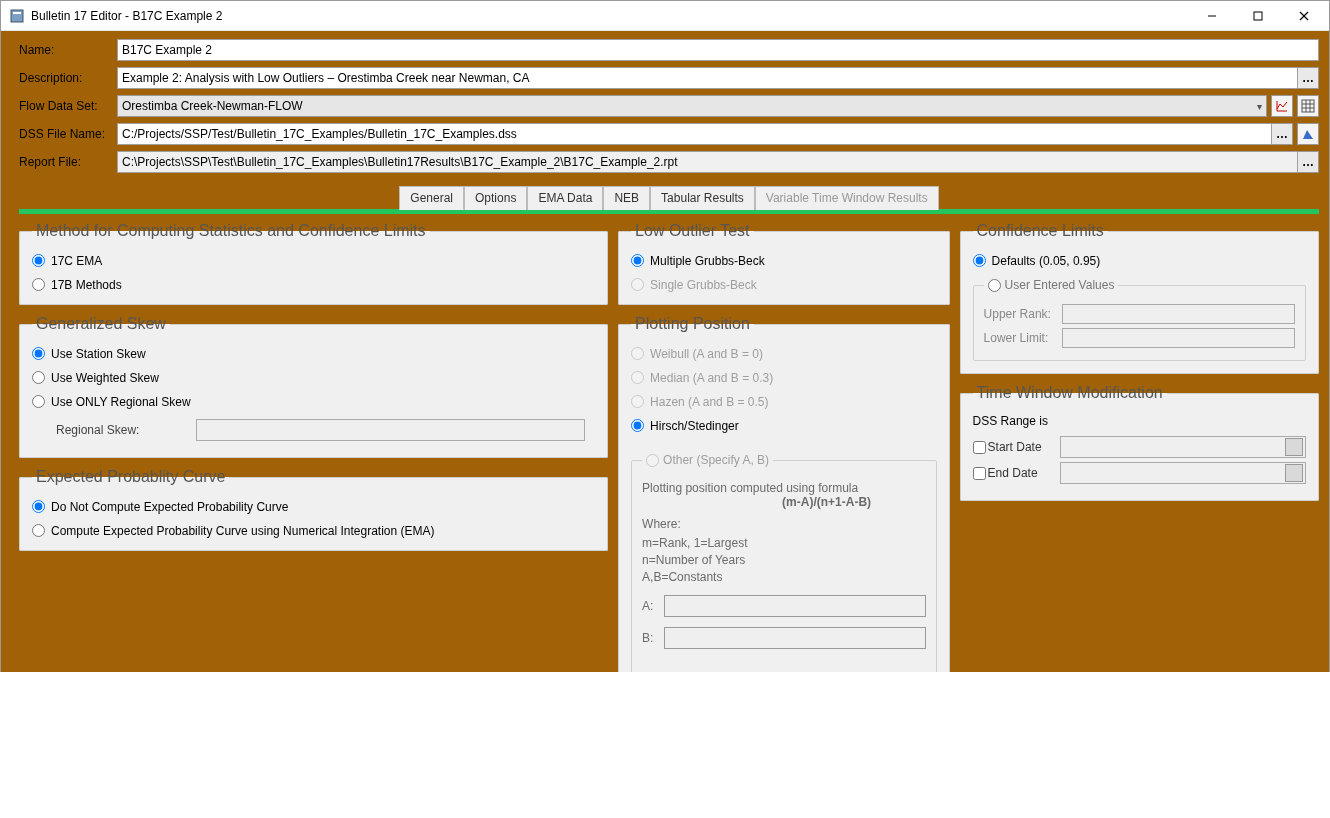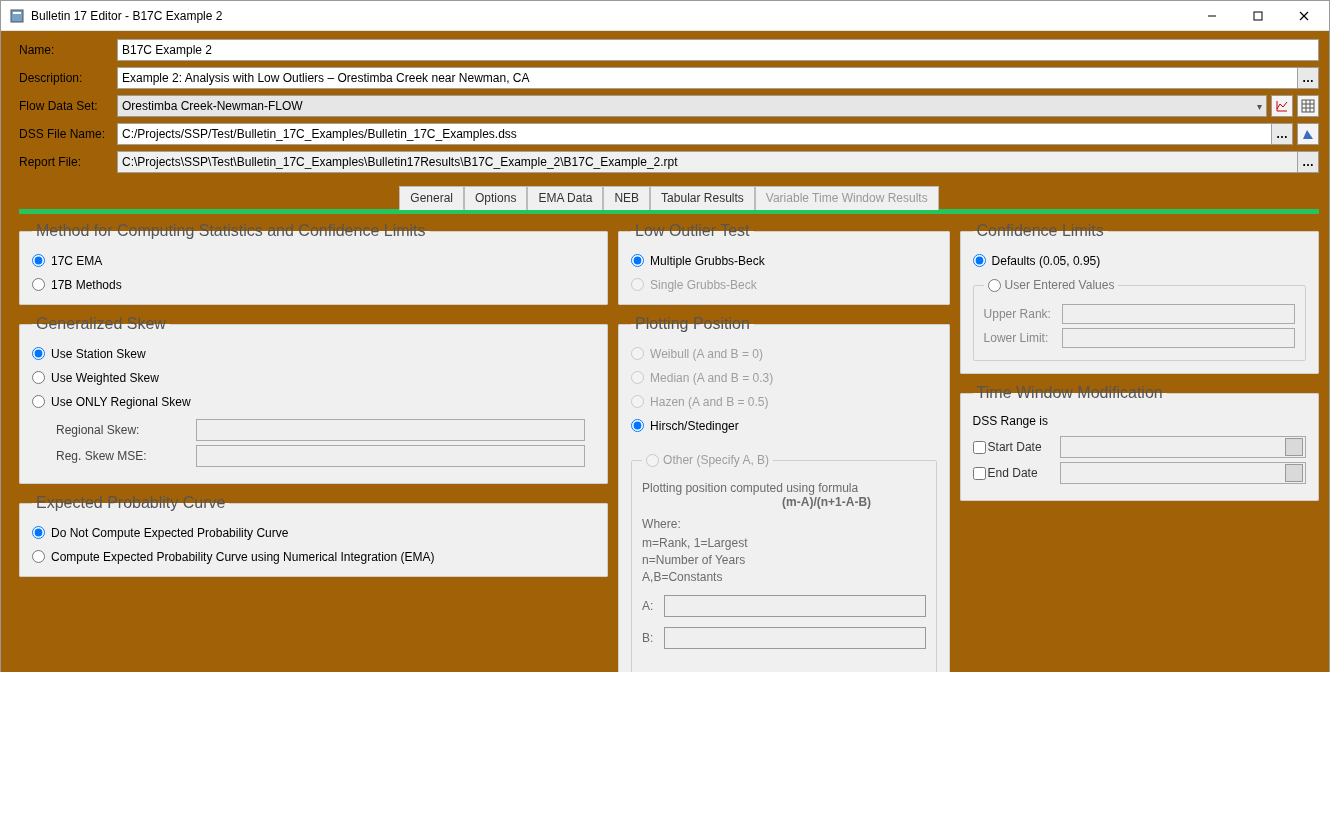--- a/index.html
+++ b/index.html
@@ -344,24 +344,20 @@
             <span>Use Weighted Skew</span>
           </div>
           <div class="radio-row">
             <input type="radio" name="skew" style="">
             <span>Use ONLY Regional Skew</span>
           </div>
           <div class="sub-input-row">
             <label>Regional Skew:</label>
             <input disabled="" value="" style="">
           </div>
-          <div class="sub-input-row">
-            <label>Reg. Skew MSE:</label>
-            <input disabled="" value="" style="">
-          </div>
         </fieldset>
 
         <fieldset class="group">
           <legend>Expected Probablity Curve</legend>
           <div class="radio-row">
             <input type="radio" name="epc" checked="" style="">
             <span>Do Not Compute Expected Probability Curve</span>
           </div>
           <div class="radio-row">
             <input type="radio" name="epc" style="">

